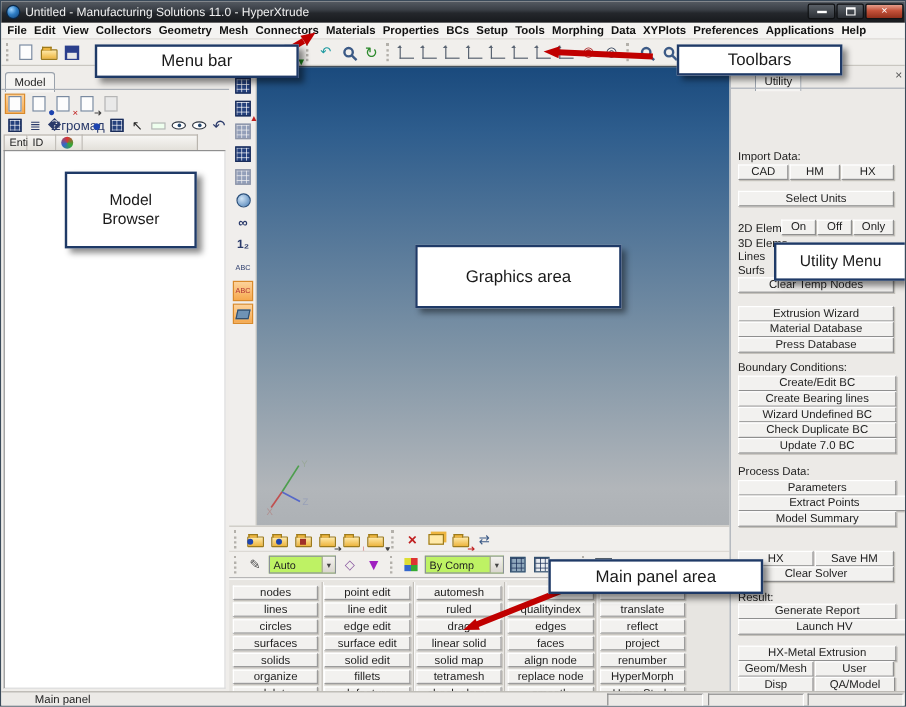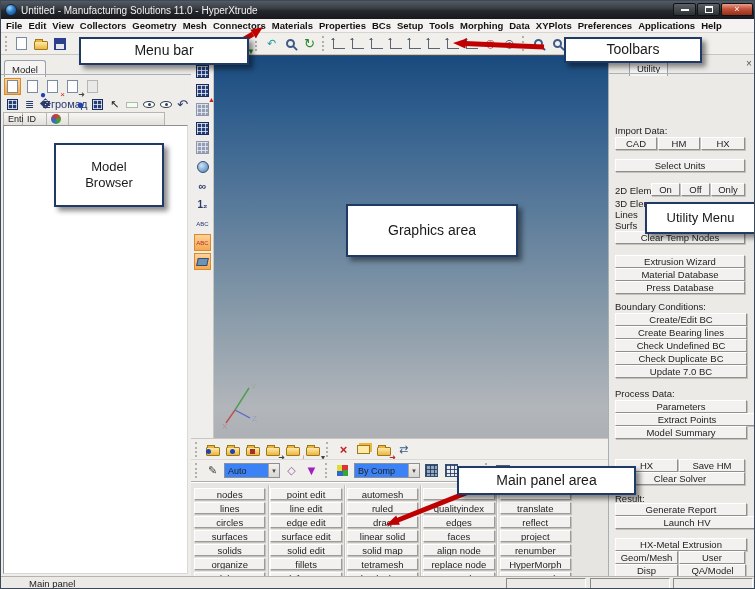--- a/index.html
+++ b/index.html
@@ -46,21 +46,21 @@
     background-image:linear-gradient(to right,rgba(255,255,255,.7) 1px,transparent 1px),linear-gradient(to bottom,rgba(255,255,255,.7) 1px,transparent 1px);
     background-size:4px 4px;border:1px solid #1a2c58;}
   .ic-mesh.faded{opacity:.45;}
   .orangebg{background:linear-gradient(#fdd29a,#f6a94e);border:1px solid #d98a2b;}
   .cube{width:13px;height:13px;background-color:#8fa8bc;
     background-image:linear-gradient(to right,rgba(30,50,90,.8) 1px,transparent 1px),linear-gradient(to bottom,rgba(30,50,90,.8) 1px,transparent 1px);
     background-size:4px 4px;border:1px solid #33506e;}
   .cube.wire{background-color:#e8ecf0;}
   .monitor{width:14px;height:11px;border:1px solid #55606c;background:#cfd6dd;position:relative;}
   .monitor::after{content:"";position:absolute;inset:1px;background:#6f93b5;}
-  .combo{display:inline-flex;align-items:center;background:#3b82f6;border:1px solid #8a9099;height:15px;font-size:9px;color:#222;padding-left:3px;position:relative;flex:0 0 auto;}
+  .combo{display:inline-flex;align-items:center;background:#bef264;border:1px solid #8a9099;height:15px;font-size:9px;color:#222;padding-left:3px;position:relative;flex:0 0 auto;}
   .combo .arr{margin-left:auto;width:11px;height:13px;background:linear-gradient(#f4f2ef,#d9d5cf);border-left:1px solid #a8a49e;display:flex;align-items:center;justify-content:center;font-size:7px;color:#444;}
 
   
   .left-panel{position:absolute;left:0;top:54px;width:190px;height:521px;background:#efedea;}
   .panel-x{position:absolute;font-size:10px;color:#555;line-height:1;}
   .tab{position:absolute;background:#f5f4f2;border:1px solid #9aa2ac;border-bottom:none;border-radius:3px 3px 0 0;
     font-size:9.5px;color:#222;padding:8px 7px;height:14px;display:flex;align-items:center;}
   .tabline{position:absolute;left:0;width:100%;border-top:1px solid #aab0b8;}
   .iconrow{position:absolute;display:flex;align-items:center;gap:1px;}
   .lp-head{position:absolute;left:2px;display:flex;height:14px;}
@@ -454,21 +454,21 @@
     <span class="ulabel" style="top:165px">Surfs</span>
     <span class="ubtn" style="left:6px;top:176px;width:130px">Clear Temp Nodes</span>
 
     <span class="ubtn" style="left:6px;top:200px;width:130px">Extrusion Wizard</span>
     <span class="ubtn" style="left:6px;top:213px;width:130px">Material Database</span>
     <span class="ubtn" style="left:6px;top:226px;width:130px">Press Database</span>
 
     <span class="ulabel" style="top:246px">Boundary Conditions:</span>
     <span class="ubtn" style="left:6px;top:258px;width:132px">Create/Edit BC</span>
     <span class="ubtn" style="left:6px;top:271px;width:132px">Create Bearing lines</span>
-    <span class="ubtn" style="left:6px;top:284px;width:132px">Check Undefined BC</span>
+    <span class="ubtn" style="left:6px;top:284px;width:132px">Wizard Undefined BC</span>
     <span class="ubtn" style="left:6px;top:297px;width:132px">Check Duplicate BC</span>
     <span class="ubtn" style="left:6px;top:310px;width:132px">Update 7.0 BC</span>
 
     <span class="ulabel" style="top:333px">Process Data:</span>
     <span class="ubtn" style="left:6px;top:345px;width:132px">Parameters</span>
     <span class="ubtn" style="left:6px;top:358px;width:144px">Extract Points</span>
     <span class="ubtn" style="left:6px;top:371px;width:132px">Model Summary</span>
 
     <span class="ulabel" style="top:404px">Export Data:</span>
     <span class="ubtn" style="left:6px;top:404px;width:63px">HX</span>

